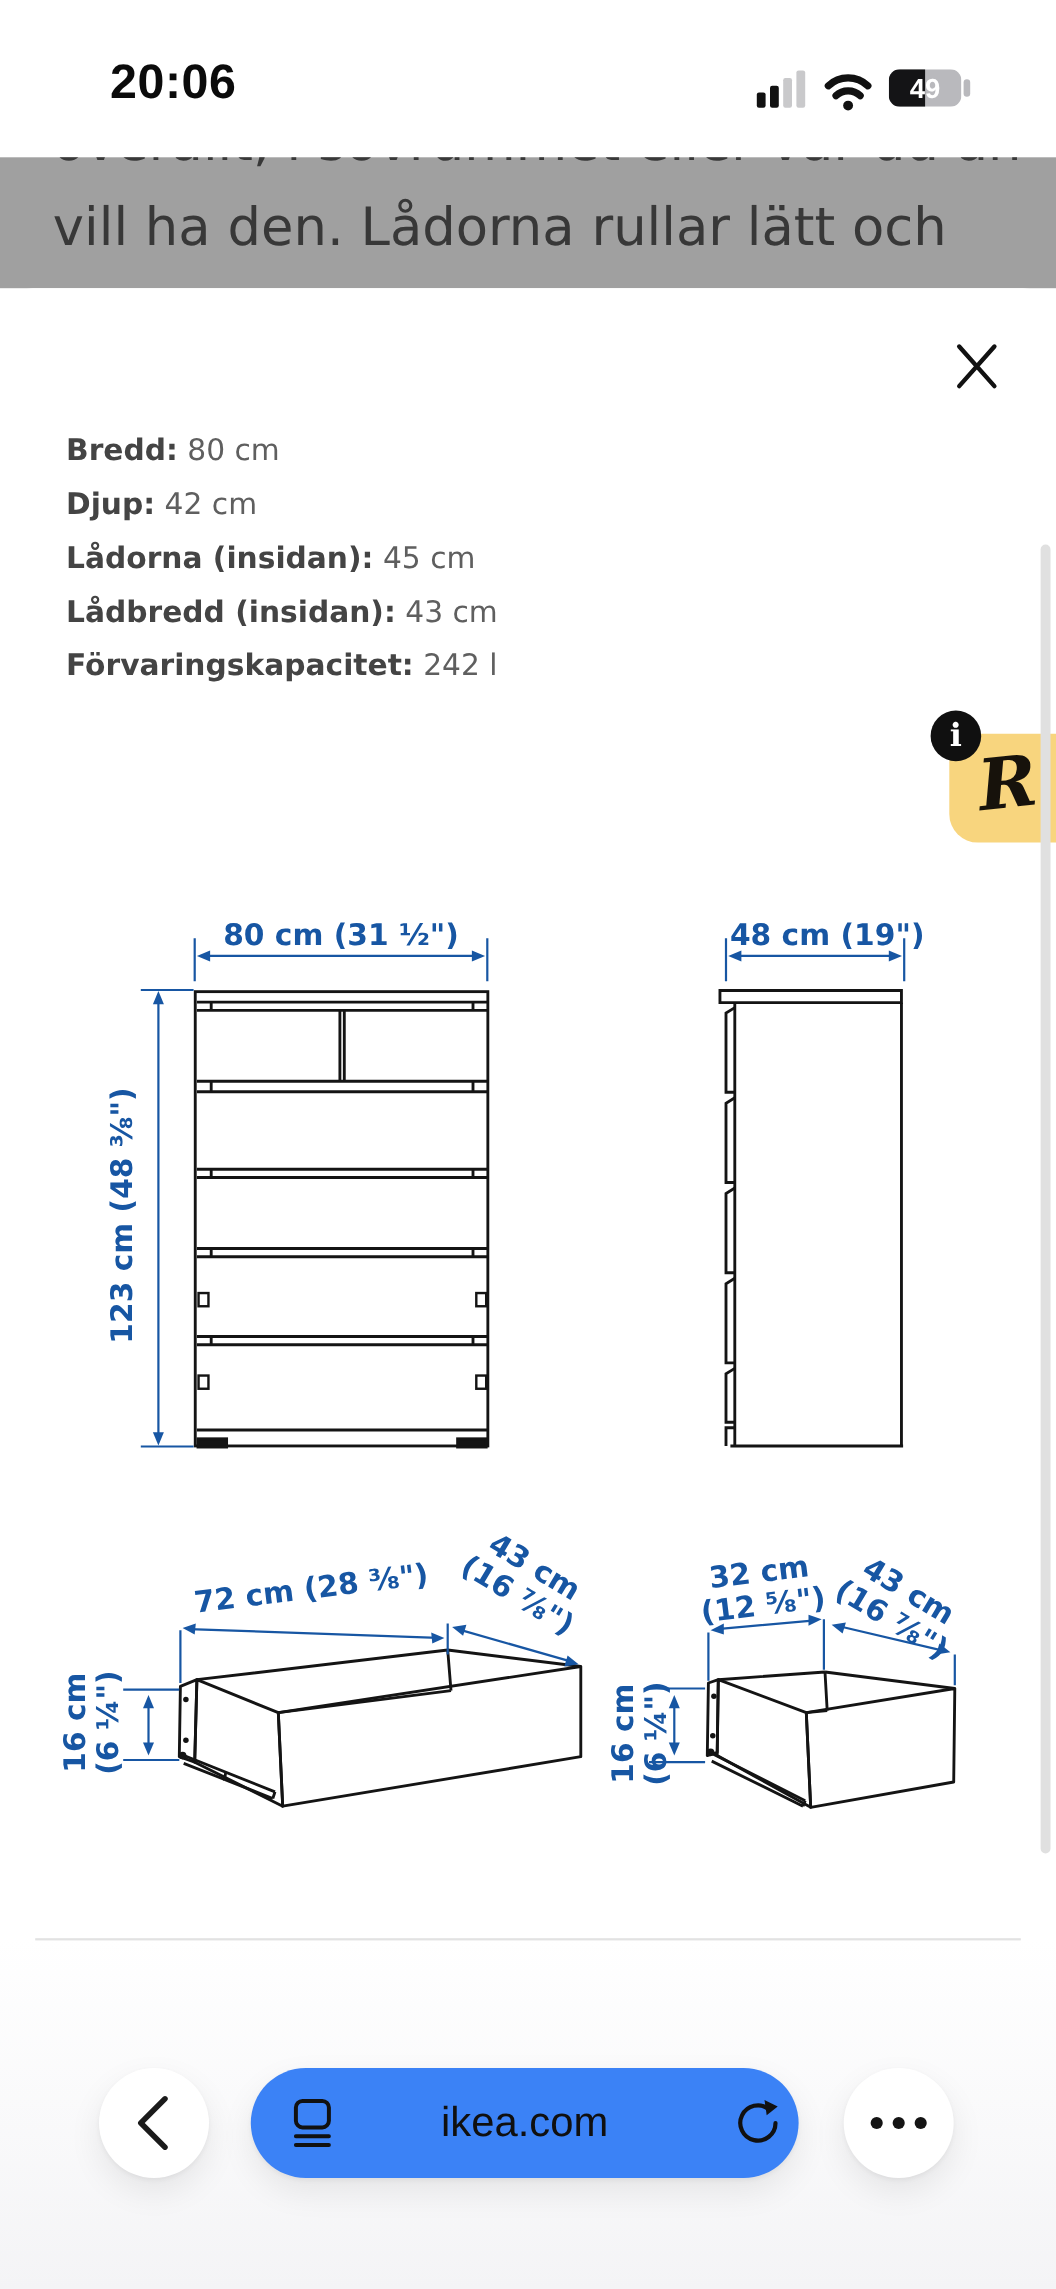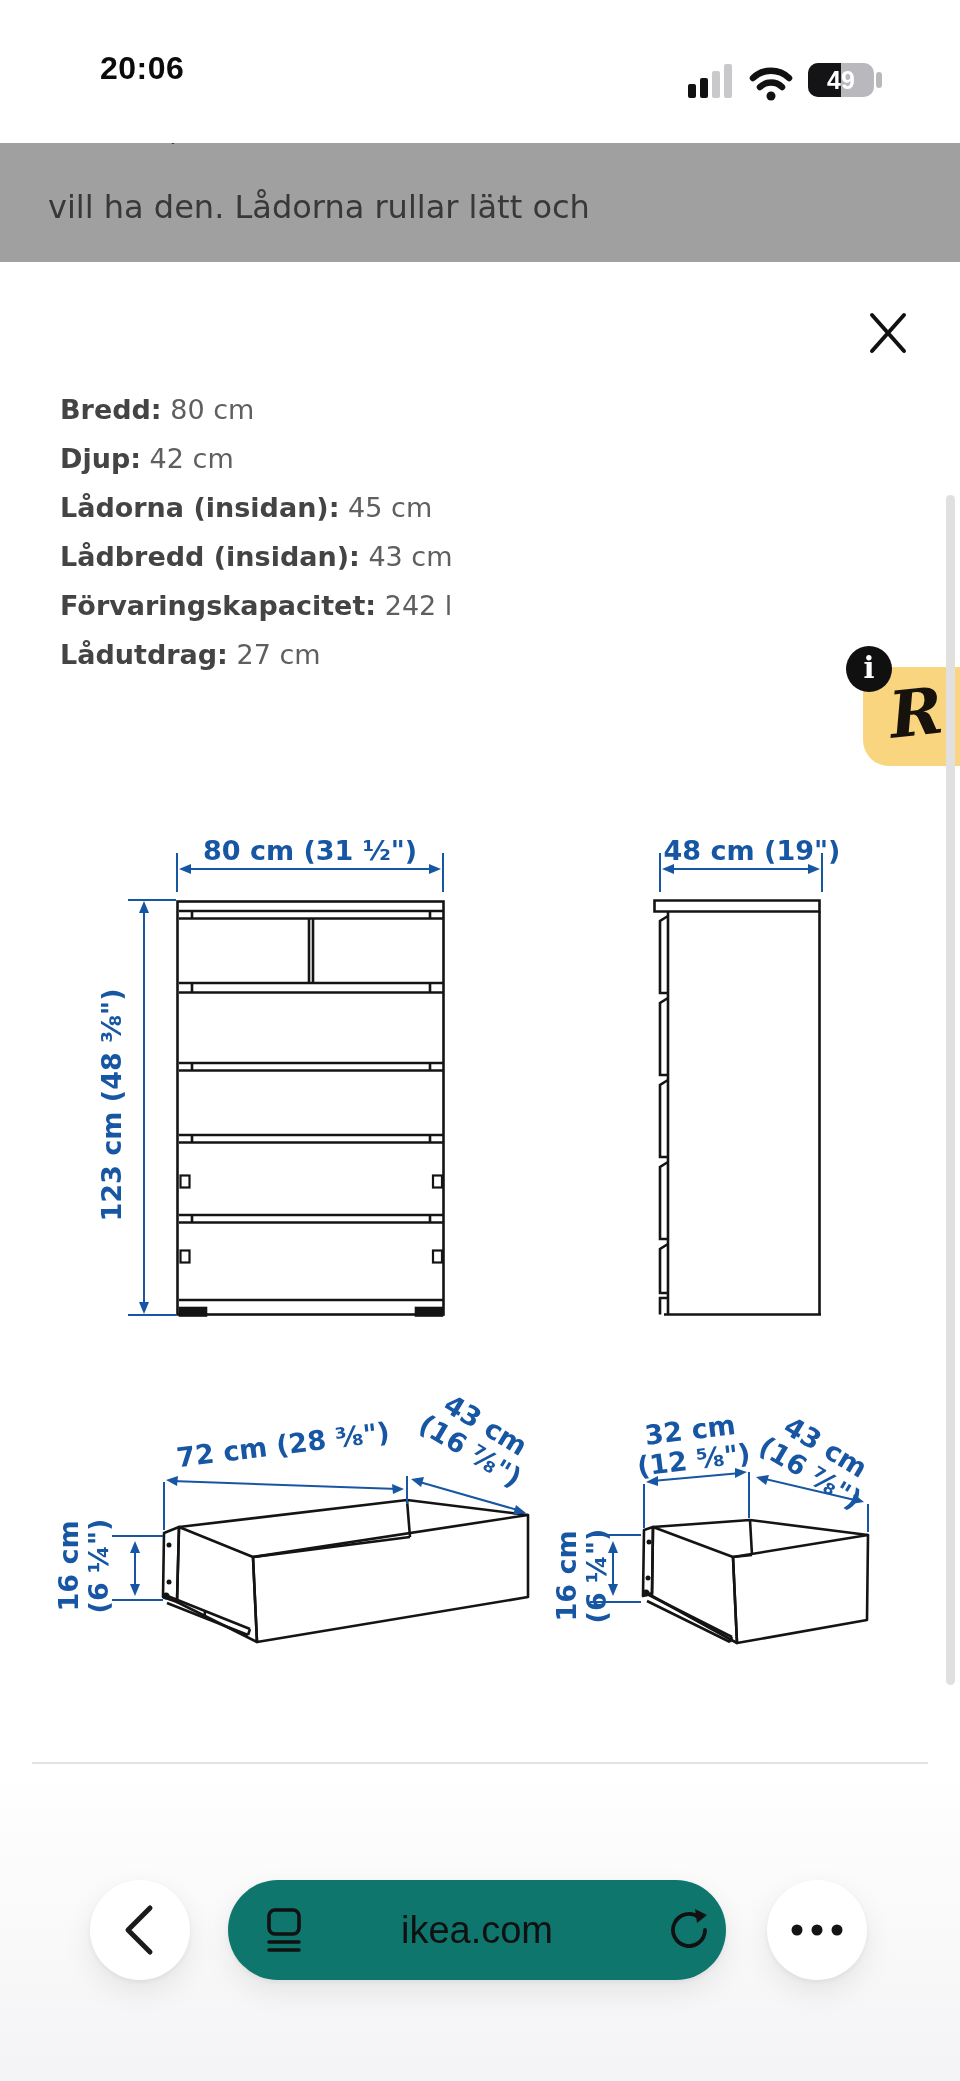--- a/index.html
+++ b/index.html
@@ -1,26 +1,26 @@
 <!DOCTYPE html>
 <html><head>
 <meta charset="utf-8">
 <style>
   html,body{margin:0;padding:0;background:#fff;}
   body{width:960px;height:2081px;position:relative;overflow:hidden;
        font-family:"Liberation Sans",sans-serif;}
   .abs{position:absolute;}
 
   
-  .time{left:100px;top:50px;font-size:32px;font-weight:700;color:#0b0b0b;letter-spacing:.5px;}
+  .time{left:100px;top:50px;font-size:44px;font-weight:700;color:#0b0b0b;letter-spacing:.5px;}
 
   
   .dim-band{left:0;top:143px;width:960px;height:119px;background:#a0a0a0;overflow:hidden;}
   .dim-line{position:absolute;left:48px;width:900px;color:#383838;
-            font-family:"DejaVu Sans",sans-serif;font-size:32px;line-height:52px;white-space:nowrap;}
+            font-family:"DejaVu Sans",sans-serif;font-size:48px;line-height:52px;white-space:nowrap;}
 
   
   .sheet{left:0;top:262px;width:960px;height:1819px;background:#fff;border-radius:30px 30px 0 0;}
   .close-btn{left:858px;top:302px;width:60px;height:60px;cursor:pointer;}
 
   
   .meas{left:60px;top:385px;font-family:"DejaVu Sans",sans-serif;font-size:27px;line-height:49px;color:#4b4b4b;}
   .meas .row{white-space:nowrap;}
   .meas .lbl{font-weight:700;color:#444;}
   .meas .val{font-weight:400;color:#5f5f5f;}
@@ -41,21 +41,21 @@
   .dim-label{position:absolute;color:#1756a3;font-family:"DejaVu Sans",sans-serif;
              font-weight:700;font-size:27px;line-height:1.1;text-align:center;
              white-space:pre-line;transform-origin:center;}
 
   
   .divider{left:32px;top:1762px;width:896px;height:2px;background:#e2e2e2;}
   .toolbar-bg{left:0;top:1764px;width:960px;height:317px;
               background:linear-gradient(#ffffff, #f4f4f6);}
   .tb-circle{width:100px;height:100px;border-radius:50%;background:#fff;
              box-shadow:0 12px 30px rgba(0,0,0,.08),0 2px 5px rgba(0,0,0,.05);cursor:pointer;}
-  .tb-pill{left:228px;top:1880px;width:498px;height:100px;border-radius:50px;background:#0f766e;
+  .tb-pill{left:228px;top:1880px;width:498px;height:100px;border-radius:50px;background:#3b82f6;
            box-shadow:0 12px 30px rgba(0,0,0,.08),0 2px 5px rgba(0,0,0,.05);}
   .tb-url{position:absolute;left:0;right:0;top:0;height:100px;line-height:100px;text-align:center;
           font-size:38px;color:#101010;}
   svg{display:block;}
 </style>
 </head>
 <body>
 
 <div class="abs time">20:06</div>
 
@@ -99,21 +99,20 @@
     <path d="M14,13 L46,49 M46,13 L14,49" stroke="#111" stroke-width="4" stroke-linecap="round" fill="none"></path>
   </svg>
 </div>
 
 <div class="abs meas">
   <div class="row"><span class="lbl">Bredd:</span> <span class="val">80 cm</span></div>
   <div class="row"><span class="lbl">Djup:</span> <span class="val">42 cm</span></div>
   <div class="row"><span class="lbl">Lådorna (insidan):</span> <span class="val">45 cm</span></div>
   <div class="row"><span class="lbl">Lådbredd (insidan):</span> <span class="val">43 cm</span></div>
   <div class="row"><span class="lbl">Förvaringskapacitet:</span> <span class="val">242 l</span></div>
-  <div class="row"><span class="lbl">Lådutdrag:</span> <span class="val">27 cm</span></div>
 </div>
 
 <div class="abs rak">
   <div class="rak-r">R</div>
 </div>
 <div class="abs rak-info">i</div>
 
 <svg class="abs" style="left:0;top:820px" width="960" height="880" viewBox="0 0 960 880">
   <g fill="none" stroke="#141414" stroke-width="2.6">
     <rect x="177.5" y="81.5" width="266" height="413"></rect>

